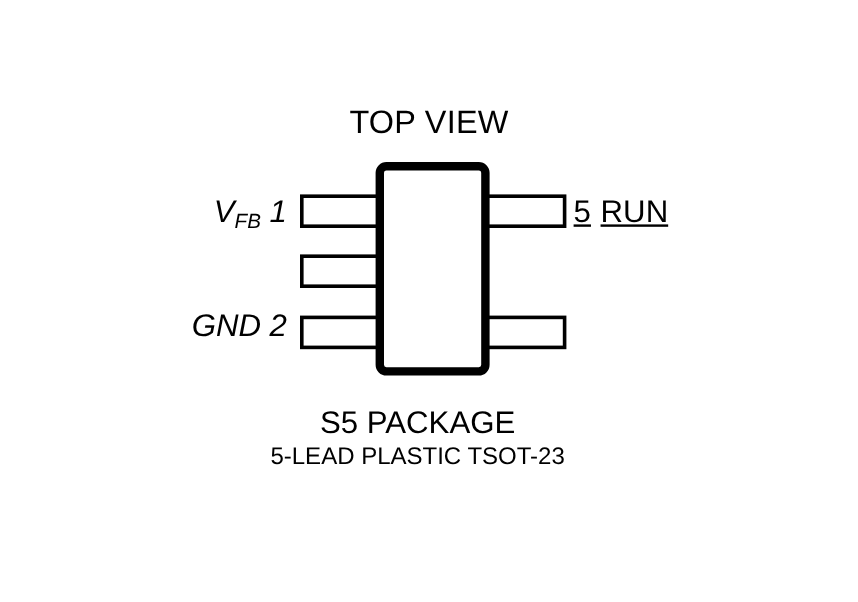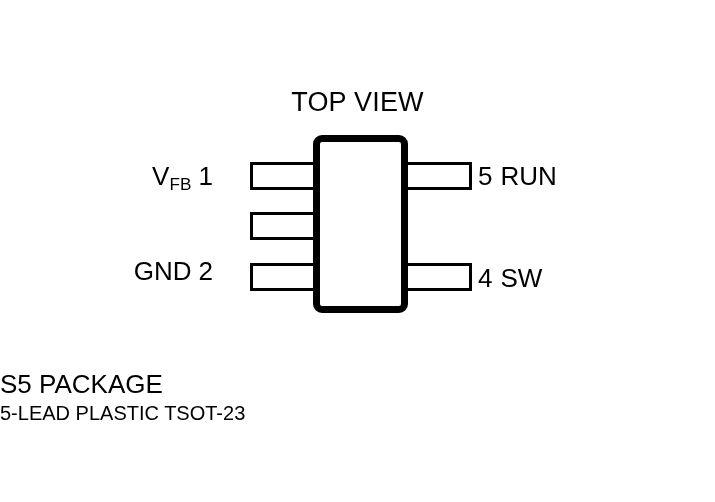--- a/index.html
+++ b/index.html
@@ -72,26 +72,28 @@
 
   
   .pin-label {
     position: absolute;
     font-size: 26px;
     line-height: 28px;
     white-space: nowrap;
     z-index: 4;
   }
   .pin-label-left {
-    right: 502px;          
+    right: 476px;          
     text-align: right;
+    font-style: italic;
   }
   .pin-label-right {
     left: 478px;
     text-align: center;
+    text-decoration: underline;
   }
   .pl-p1 { top: 162px; }
   .pl-p2 { top: 213px; margin-top: 44px; }
   .pl-p3 { top: 264px; }
   .pl-p5 { top: 162px; }
   .pl-p4 { top: 264px; }
 
   .pin-label sub {
     font-size: 0.66em;
     vertical-align: baseline;
@@ -100,23 +102,22 @@
     letter-spacing: 0.1px;
   }
   .pin-num { margin-left: 7px; }
   .pin-num-right { margin-right: 8px; }
 
   
   .caption {
     position: absolute;
     left: 0;
     width: 696px;
-    text-align: left;
+    text-align: center;
     white-space: nowrap;
-    margin-top: 32px;
   }
   .caption-pkg {
     top: 338px;
     font-size: 26px;
     line-height: 29px;
   }
   .caption-lead {
     top: 367px;
     font-size: 20px;
     line-height: 29px;
@@ -166,22 +167,19 @@
 
   <div class="pin-label pin-label-left pl-p2">
     <span>GND</span><sub></sub><span class="pin-num">2</span>
   </div>
 
 
   <div class="pin-label pin-label-right pl-p5">
     <span class="pin-num-right">5</span><span>RUN</span>
   </div>
 
-  <div class="pin-label pin-label-right pl-p4">
-    <span class="pin-num-right">4</span><span>SW</span>
-  </div>
 
   <div class="caption caption-pkg">S5 PACKAGE</div>
 
   <div class="caption caption-lead">5-LEAD PLASTIC TSOT-23</div>
 
 
 </div>
 
 </body></html>

